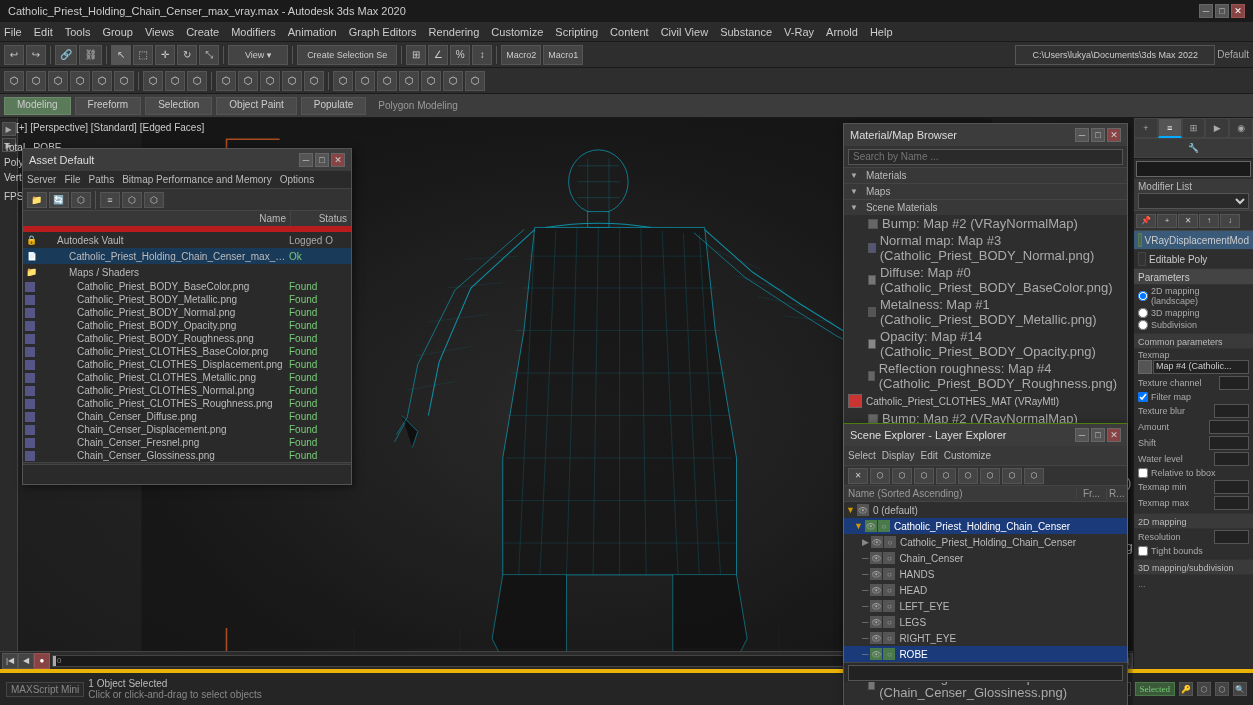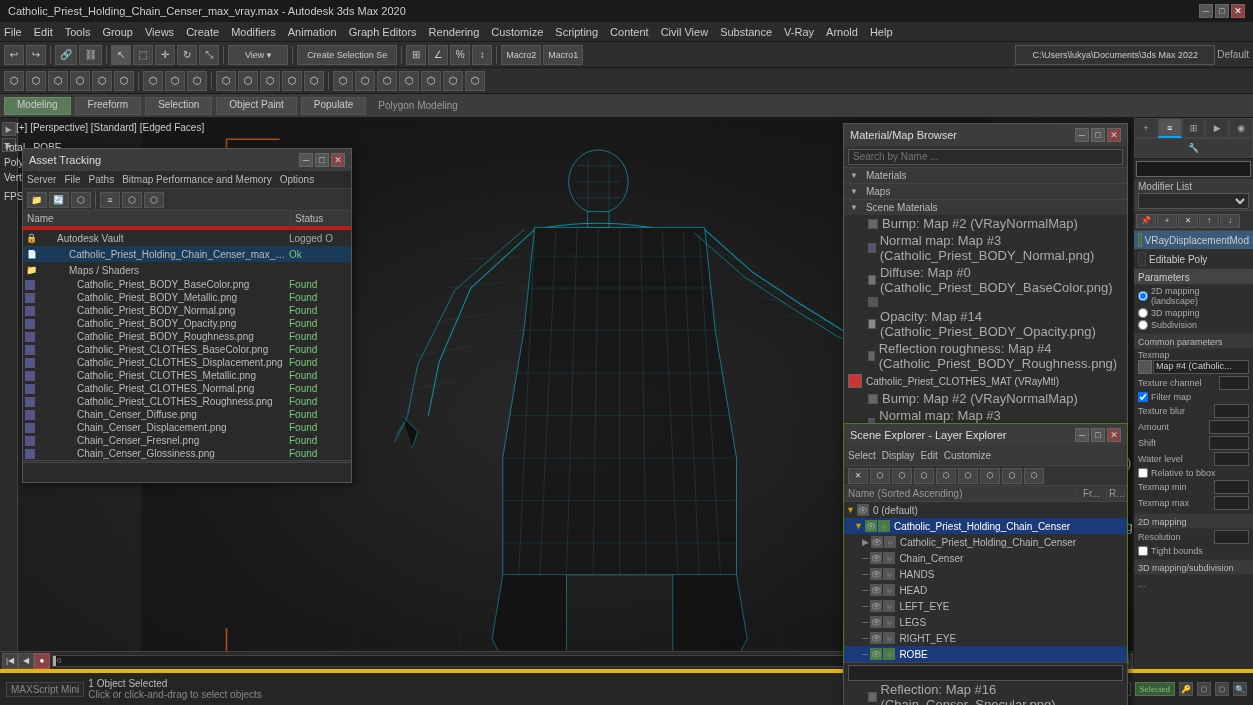--- a/index.html
+++ b/index.html
@@ -31,21 +31,21 @@
     .window-title { color: #ddd; font-size: 11px; }
     .window-controls { display: flex; gap: 2px; }
     .win-btn { background: #555; border: 1px solid #666; color: #ccc; width: 14px; height: 14px; font-size: 9px; display: flex; align-items: center; justify-content: center; cursor: pointer; }
     
     .window-menu { background: #2a2a2a; height: 18px; display: flex; align-items: center; padding: 0 4px; gap: 8px; border-bottom: 1px solid #444; }
     .window-menu span { color: #bbb; font-size: 10px; cursor: pointer; }
     
     .window-toolbar { background: #333; height: 22px; display: flex; align-items: center; padding: 0 4px; gap: 2px; border-bottom: 1px solid #444; }
     
     .window-content { background: #2a2a2a; }
-    .col-header { display: flex; background: #383838; border-bottom: 4px solid #b91c1c; }
+    .col-header { display: flex; background: #383838; border-bottom: 6px solid #b91c1c; text-align: right; }
     .col-name { flex: 1; padding: 2px 4px; color: #bbb; font-size: 10px; border-right: 1px solid #444; }
     .col-status { width: 60px; padding: 2px 4px; color: #bbb; font-size: 10px; }
     
     .file-list { height: 230px; overflow-y: auto; }
     .file-item { display: flex; align-items: center; padding: 1px 2px; cursor: pointer; }
     .file-item.selected { background: #1a3a5a; }
     .file-icon { width: 14px; height: 14px; margin-right: 2px; display: flex; align-items: center; justify-content: center; font-size: 9px; }
     .file-name { flex: 1; color: #bbb; font-size: 10px; white-space: nowrap; overflow: hidden; text-overflow: ellipsis; }
     .file-status { width: 60px; color: #7c7; font-size: 10px; }
     .file-status.ok { color: #7c7; }
@@ -313,21 +313,21 @@
         <div style="width:14px;height:14px;background:#444;border:1px solid #555;font-size:8px;display:flex;align-items:center;justify-content:center;color:#aaa;cursor:pointer;">▶</div>
         <div style="width:14px;height:14px;background:#333;border:1px solid #555;font-size:8px;display:flex;align-items:center;justify-content:center;color:#aaa;cursor:pointer;">▶</div>
         <div style="flex:1;"></div>
         <div style="width:14px;height:14px;background:#444;border:1px solid #555;font-size:8px;display:flex;align-items:center;justify-content:center;color:#aaa;cursor:pointer;margin-bottom:4px;">▶</div>
         <div style="width:14px;height:14px;background:#844;border:1px solid #955;font-size:8px;display:flex;align-items:center;justify-content:center;color:#fff;cursor:pointer;margin-bottom:4px;">●</div>
       </div>
     </div>
 
     <div class="asset-window" style="position:absolute;top:30px;left:22px;">
       <div class="window-titlebar">
-        <span class="window-title">Asset Tracking</span>
+        <span class="window-title">Asset Default</span>
         <div class="window-controls">
           <div class="win-btn">─</div>
           <div class="win-btn">□</div>
           <div class="win-btn" style="background:#844;">✕</div>
         </div>
       </div>
       <div class="window-menu">
         <span>Server</span>
         <span>File</span>
         <span>Paths</span>
@@ -480,20 +480,21 @@
         <div class="mat-sub-item">
           <div class="mat-sub-swatch" style="background:#557;"></div>
           <span class="mat-sub-name">Normal map: Map #3 (Catholic_Priest_BODY_Normal.png)</span>
         </div>
         <div class="mat-sub-item">
           <div class="mat-sub-swatch" style="background:#777;"></div>
           <span class="mat-sub-name">Diffuse: Map #0 (Catholic_Priest_BODY_BaseColor.png)</span>
         </div>
         <div class="mat-sub-item">
           <div class="mat-sub-swatch" style="background:#555;"></div>
+          <span class="mat-sub-name">Metalness: Map #1 (Catholic_Priest_BODY_Metallic.png)</span>
         </div>
         <div class="mat-sub-item">
           <div class="mat-sub-swatch" style="background:#888;"></div>
           <span class="mat-sub-name">Opacity: Map #14 (Catholic_Priest_BODY_Opacity.png)</span>
         </div>
         <div class="mat-sub-item">
           <div class="mat-sub-swatch" style="background:#666;"></div>
           <span class="mat-sub-name">Reflection roughness: Map #4 (Catholic_Priest_BODY_Roughness.png)</span>
         </div>
 

